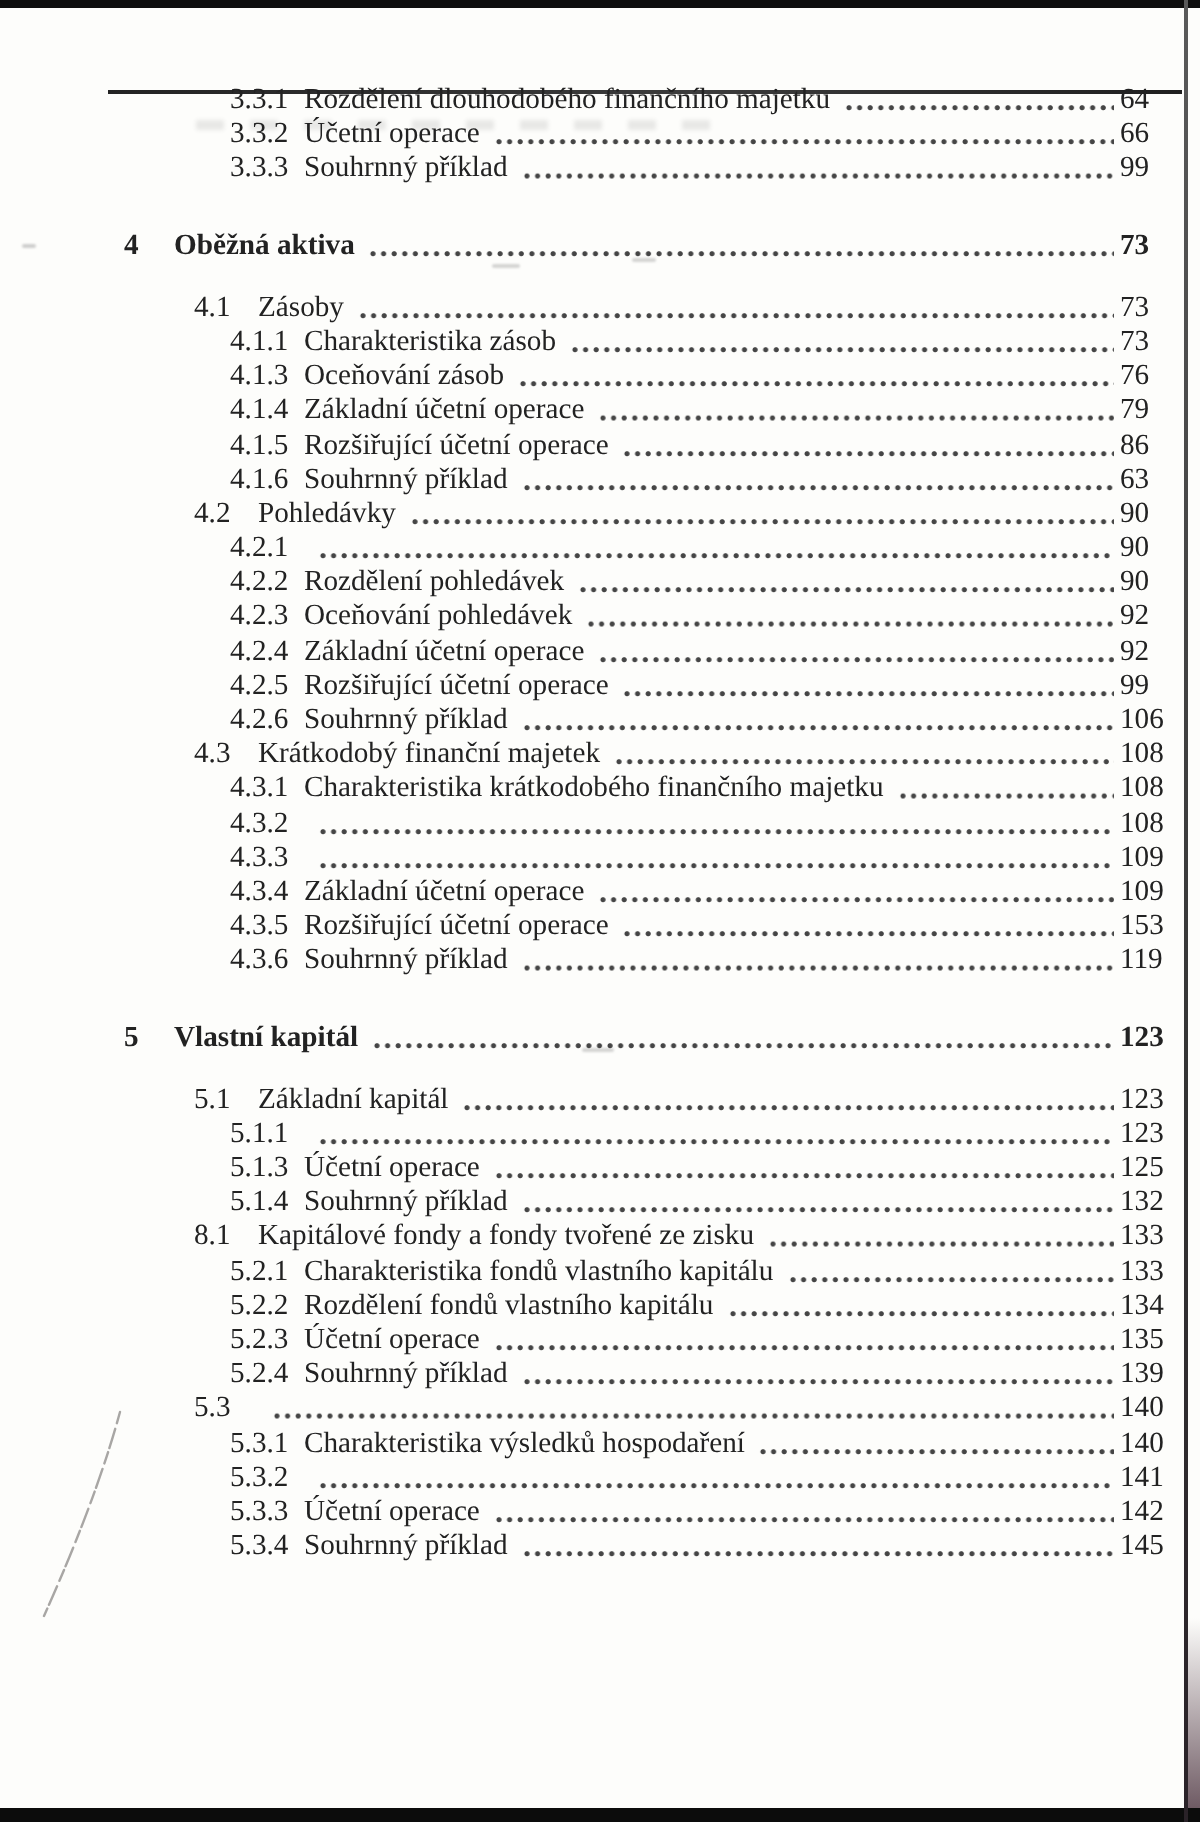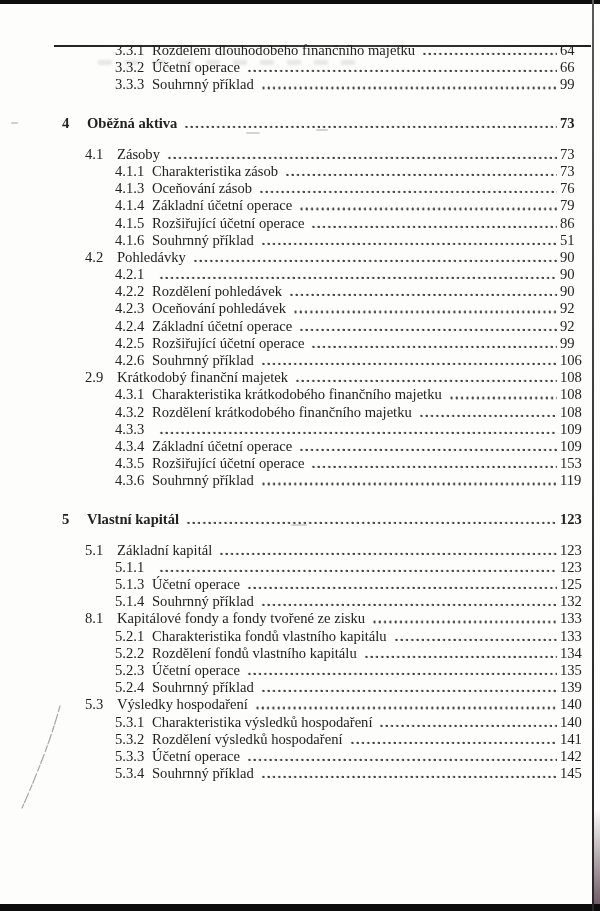--- a/index.html
+++ b/index.html
@@ -60,21 +60,21 @@
     height: 17.2px;
     line-height: 17.2px;
     font-size: 14.6px;
     white-space: nowrap;
   }
   .row .num { flex: 0 0 auto; }
   .row .title { flex: 0 0 auto; }
   .lv1 { font-weight: bold; margin: 21px 0 14px 0; }
   .lv1 .num { width: 25px; }
   .lv2 { padding-left: 23px; }
-  .lv2 .num { width: 32px; }
+  .lv2 .num { width: 32px; margin-left: 12px; }
   .lv3 { padding-left: 53px; }
   .lv3 .num { width: 37px; }
   .leader {
     flex: 1 1 auto;
     align-self: stretch;
     margin: 0 3px 0 7px;
     background-image: radial-gradient(circle at 2.5px 12px, #454545 1.05px, rgba(0,0,0,0) 1.5px);
     background-size: 5.3px 17.2px;
     background-repeat: repeat;
   }
@@ -154,21 +154,21 @@
       <div class="row lv3">
         <span class="num">4.1.5</span>
         <span class="title">Rozšiřující účetní operace</span>
         <span class="leader"></span>
         <span class="page">86</span>
       </div>
       <div class="row lv3">
         <span class="num">4.1.6</span>
         <span class="title">Souhrnný příklad</span>
         <span class="leader"></span>
-        <span class="page">51</span>
+        <span class="page">63</span>
       </div>
       <div class="row lv2">
         <span class="num">4.2</span>
         <span class="title">Pohledávky</span>
         <span class="leader"></span>
         <span class="page">90</span>
       </div>
       <div class="row lv3">
         <span class="num">4.2.1</span>
         <span class="leader"></span>
@@ -198,34 +198,33 @@
         <span class="leader"></span>
         <span class="page">99</span>
       </div>
       <div class="row lv3">
         <span class="num">4.2.6</span>
         <span class="title">Souhrnný příklad</span>
         <span class="leader"></span>
         <span class="page">106</span>
       </div>
       <div class="row lv2">
-        <span class="num">2.9</span>
+        <span class="num">4.3</span>
         <span class="title">Krátkodobý finanční majetek</span>
         <span class="leader"></span>
         <span class="page">108</span>
       </div>
       <div class="row lv3">
         <span class="num">4.3.1</span>
         <span class="title">Charakteristika krátkodobého finančního majetku</span>
         <span class="leader"></span>
         <span class="page">108</span>
       </div>
       <div class="row lv3">
         <span class="num">4.3.2</span>
-        <span class="title">Rozdělení krátkodobého finančního majetku</span>
         <span class="leader"></span>
         <span class="page">108</span>
       </div>
       <div class="row lv3">
         <span class="num">4.3.3</span>
         <span class="leader"></span>
         <span class="page">109</span>
       </div>
       <div class="row lv3">
         <span class="num">4.3.4</span>
@@ -299,33 +298,31 @@
         <span class="page">135</span>
       </div>
       <div class="row lv3">
         <span class="num">5.2.4</span>
         <span class="title">Souhrnný příklad</span>
         <span class="leader"></span>
         <span class="page">139</span>
       </div>
       <div class="row lv2">
         <span class="num">5.3</span>
-        <span class="title">Výsledky hospodaření</span>
         <span class="leader"></span>
         <span class="page">140</span>
       </div>
       <div class="row lv3">
         <span class="num">5.3.1</span>
         <span class="title">Charakteristika výsledků hospodaření</span>
         <span class="leader"></span>
         <span class="page">140</span>
       </div>
       <div class="row lv3">
         <span class="num">5.3.2</span>
-        <span class="title">Rozdělení výsledků hospodaření</span>
         <span class="leader"></span>
         <span class="page">141</span>
       </div>
       <div class="row lv3">
         <span class="num">5.3.3</span>
         <span class="title">Účetní operace</span>
         <span class="leader"></span>
         <span class="page">142</span>
       </div>
       <div class="row lv3">

